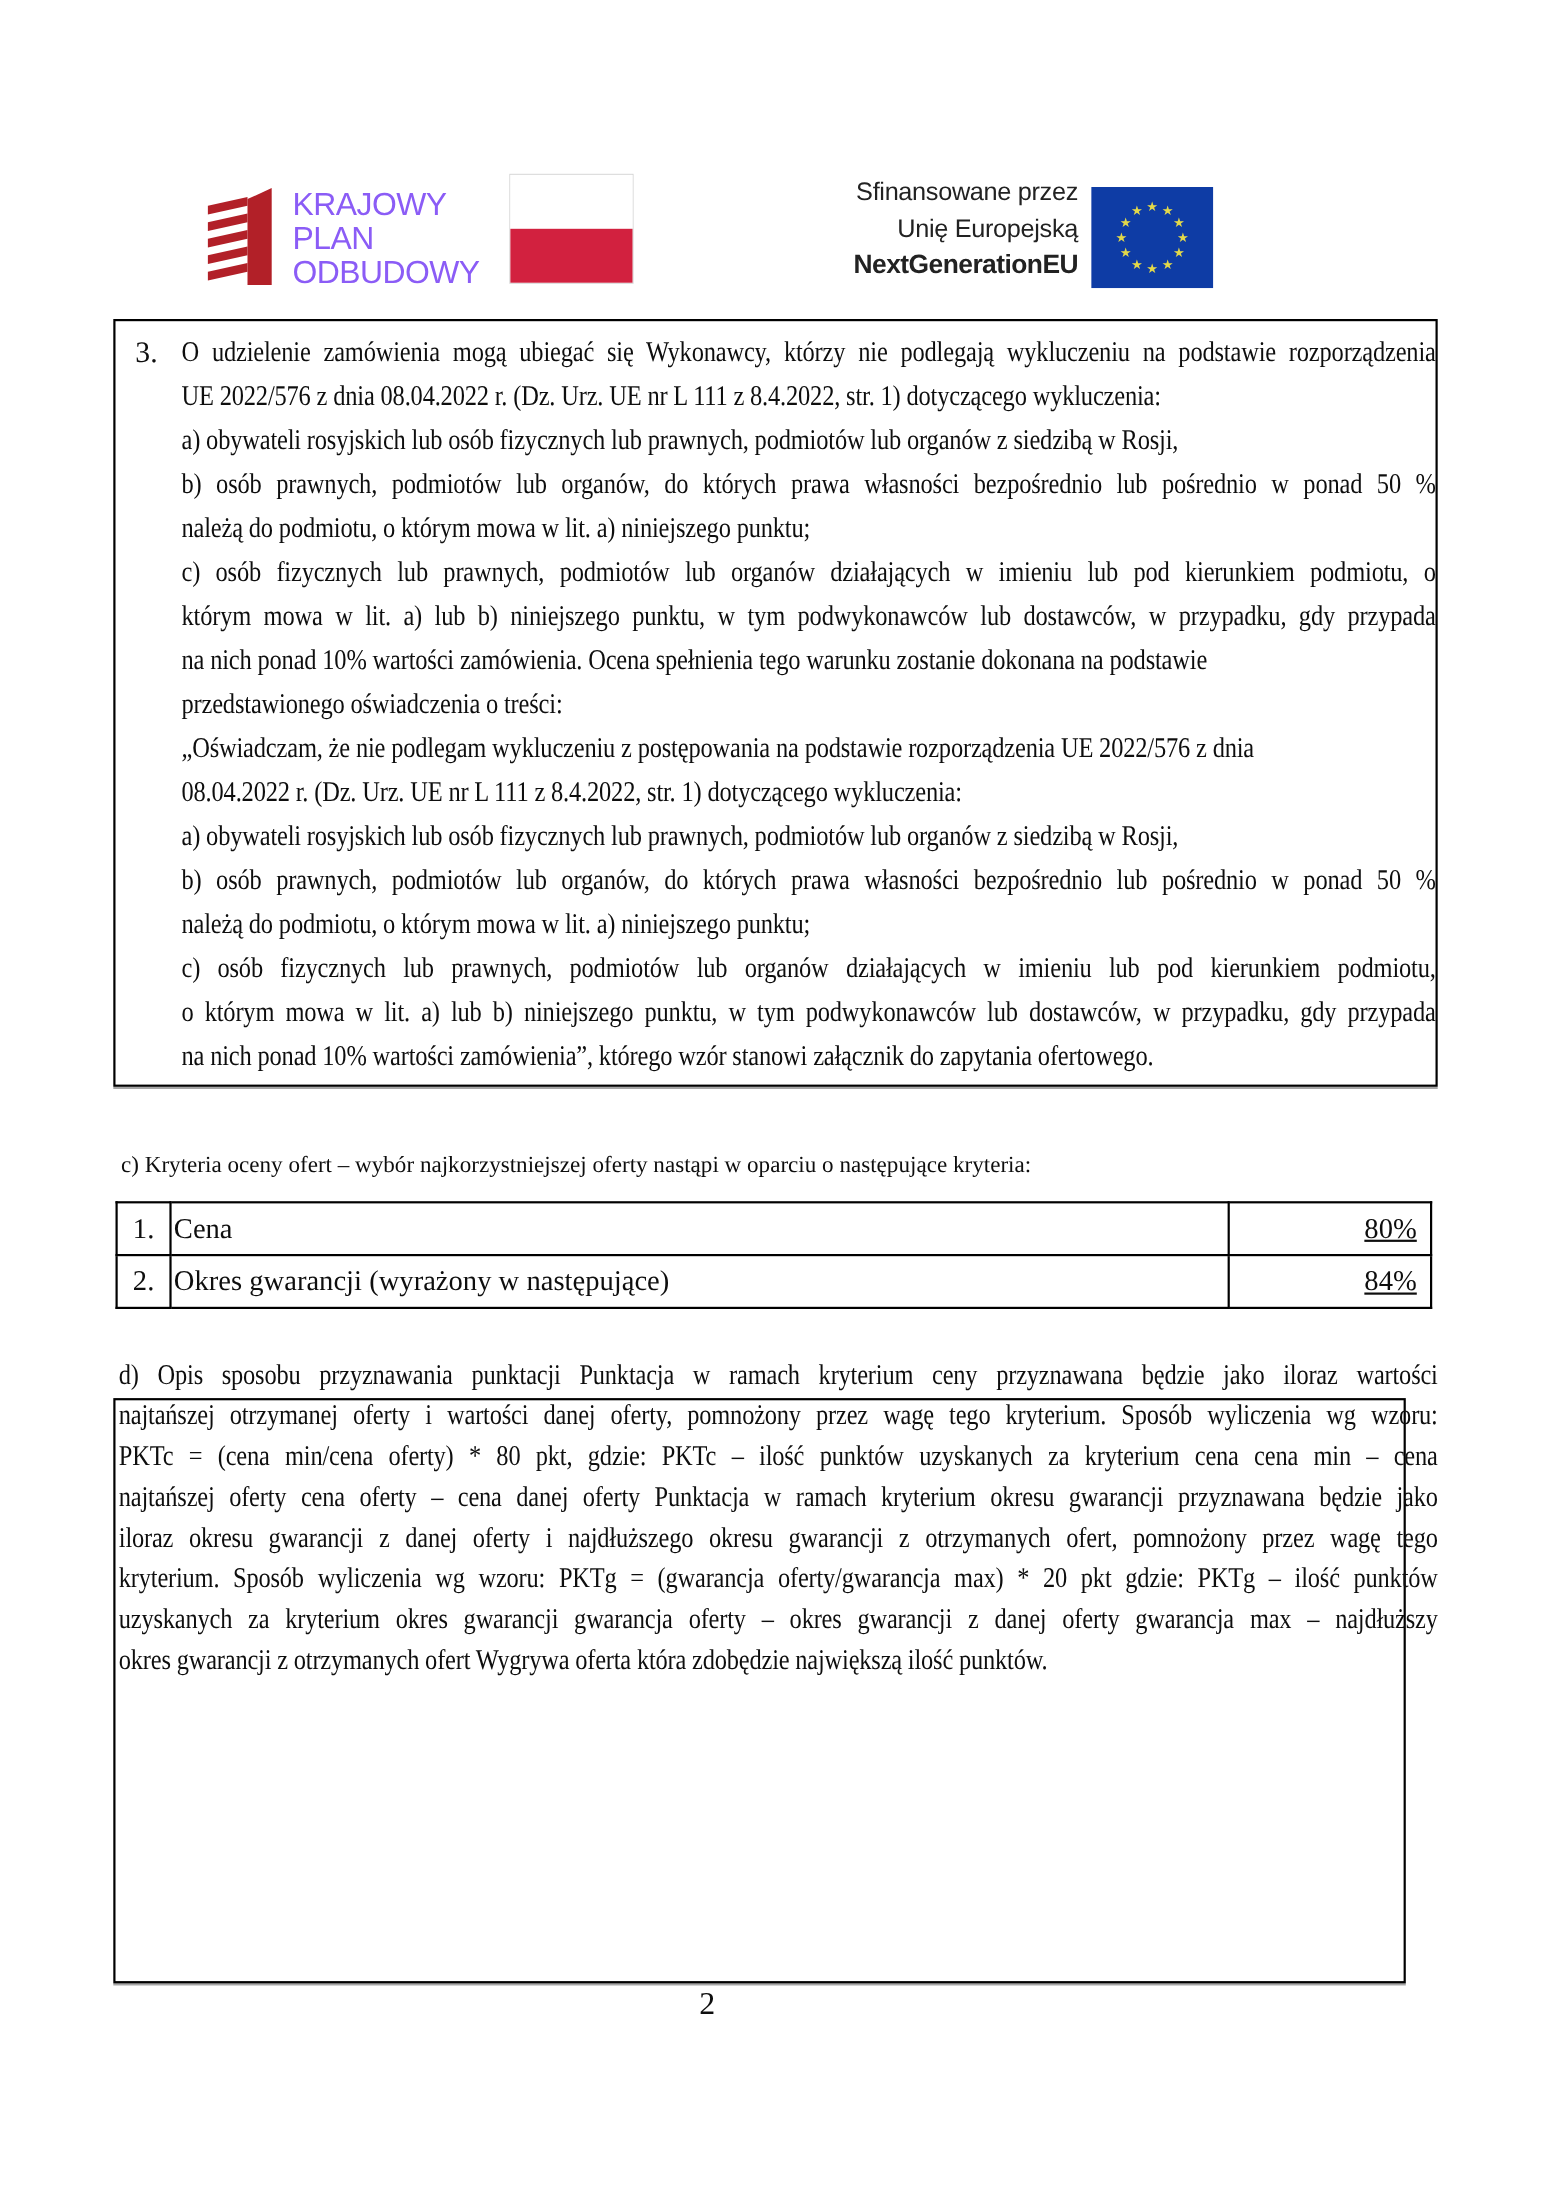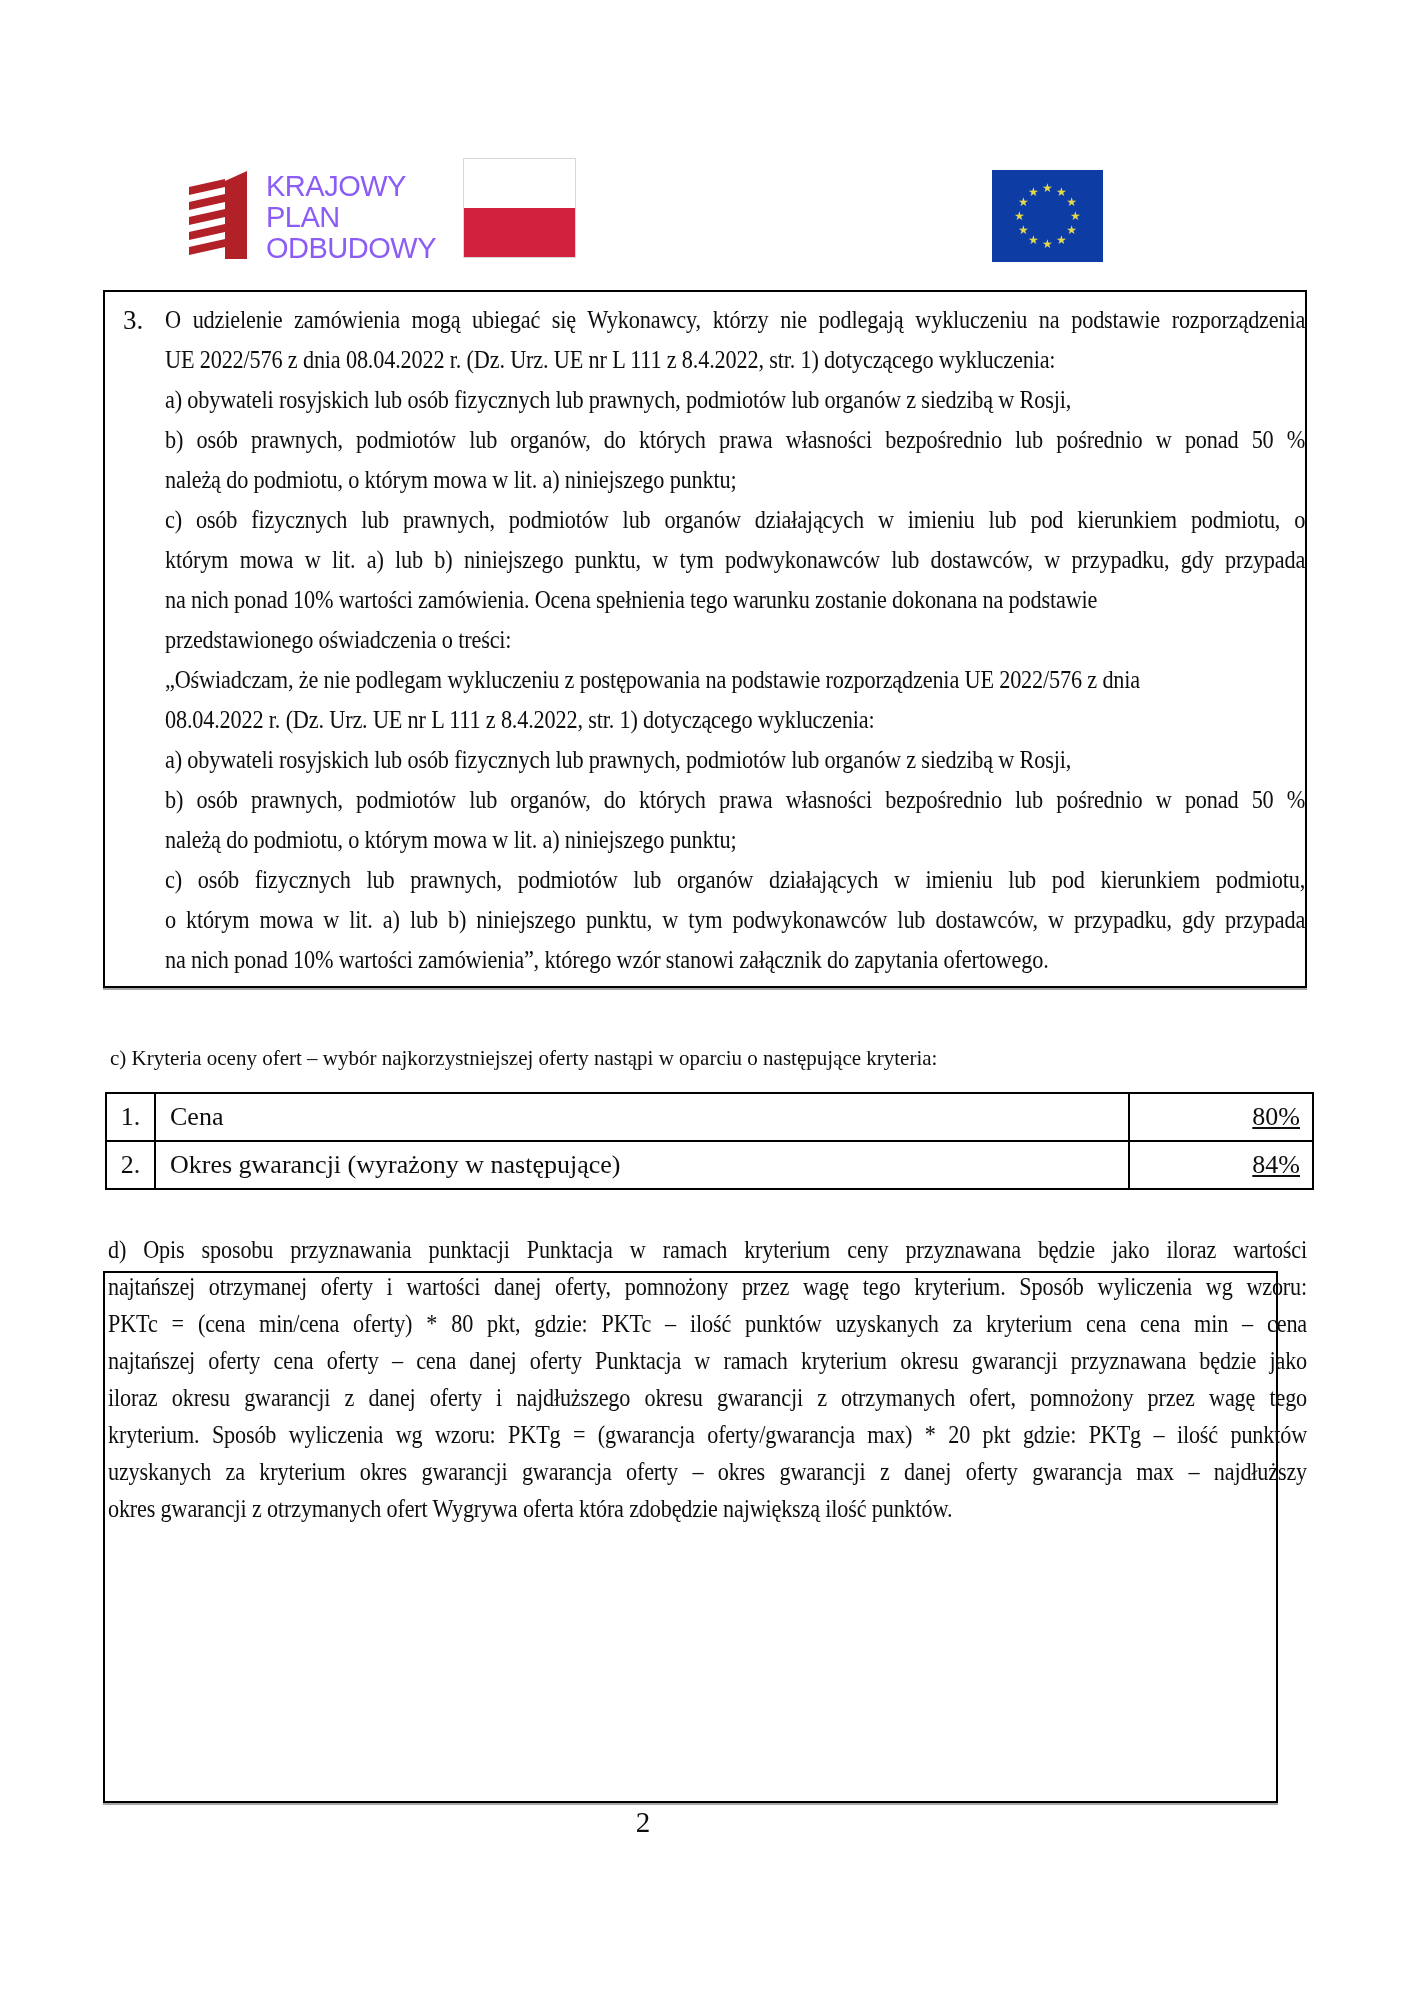--- a/index.html
+++ b/index.html
@@ -43,21 +43,21 @@
   .tline{white-space:nowrap;height:40px;overflow:visible;}
   .full{text-align:justify;text-align-last:justify;}
   
   .crit-intro{position:absolute;left:110px;top:1046px;font-size:21px;white-space:nowrap;}
   .crit-table{
     position:absolute;left:105px;top:1092px;width:1175px;
     border-collapse:collapse;table-layout:fixed;font-size:26px;
   }
   .crit-table td{border:2px solid #000;height:46px;padding:0;vertical-align:middle;}
   .crit-table .c-no{width:47px;text-align:center;}
-  .crit-table .c-name{width:958px;padding-left:14px;}
+  .crit-table .c-name{width:958px;padding-left:2px;}
   .crit-table .c-w{width:170px;text-align:right;padding-right:12px;text-decoration:underline;}
   
   .dbox{
     position:absolute;left:103px;top:1271px;width:1175px;height:532px;
     border:2px solid #000;box-sizing:border-box;box-shadow:0 2px 0 rgba(0,0,0,.35);
   }
   .dlines{
     position:absolute;left:108px;top:1231px;width:1404px;z-index:2;
     transform:scaleX(0.854);transform-origin:0 0;
     font-size:26px;line-height:37px;letter-spacing:-0.2px;
@@ -87,20 +87,25 @@
     <div>KRAJOWY</div>
     <div>PLAN</div>
     <div>ODBUDOWY</div>
   </div>
 
   <div class="hdr-item pl-flag">
     <div class="white"></div>
     <div class="red"></div>
   </div>
 
+  <div class="hdr-item eu-text">
+    <div>Sfinansowane przez</div>
+    <div>Unię Europejską</div>
+    <div class="bold-line">NextGenerationEU</div>
+  </div>
   <div class="hdr-item eu-flag">
     <svg width="111" height="92" viewBox="0 0 111 92" xmlns="http://www.w3.org/2000/svg">
       <rect x="0" y="0" width="111" height="92" fill="#0e3ca5"></rect>
       <g fill="#e3d94a" font-size="12" text-anchor="middle" font-family="DejaVu Sans, sans-serif">
         <text x="55.5" y="22">★</text>
           <text x="69.5" y="25.8">★</text>
         <text x="79.7" y="36">★</text>
           <text x="83.5" y="50">★</text>
         <text x="79.7" y="64">★</text>
           <text x="69.5" y="74.2">★</text>

